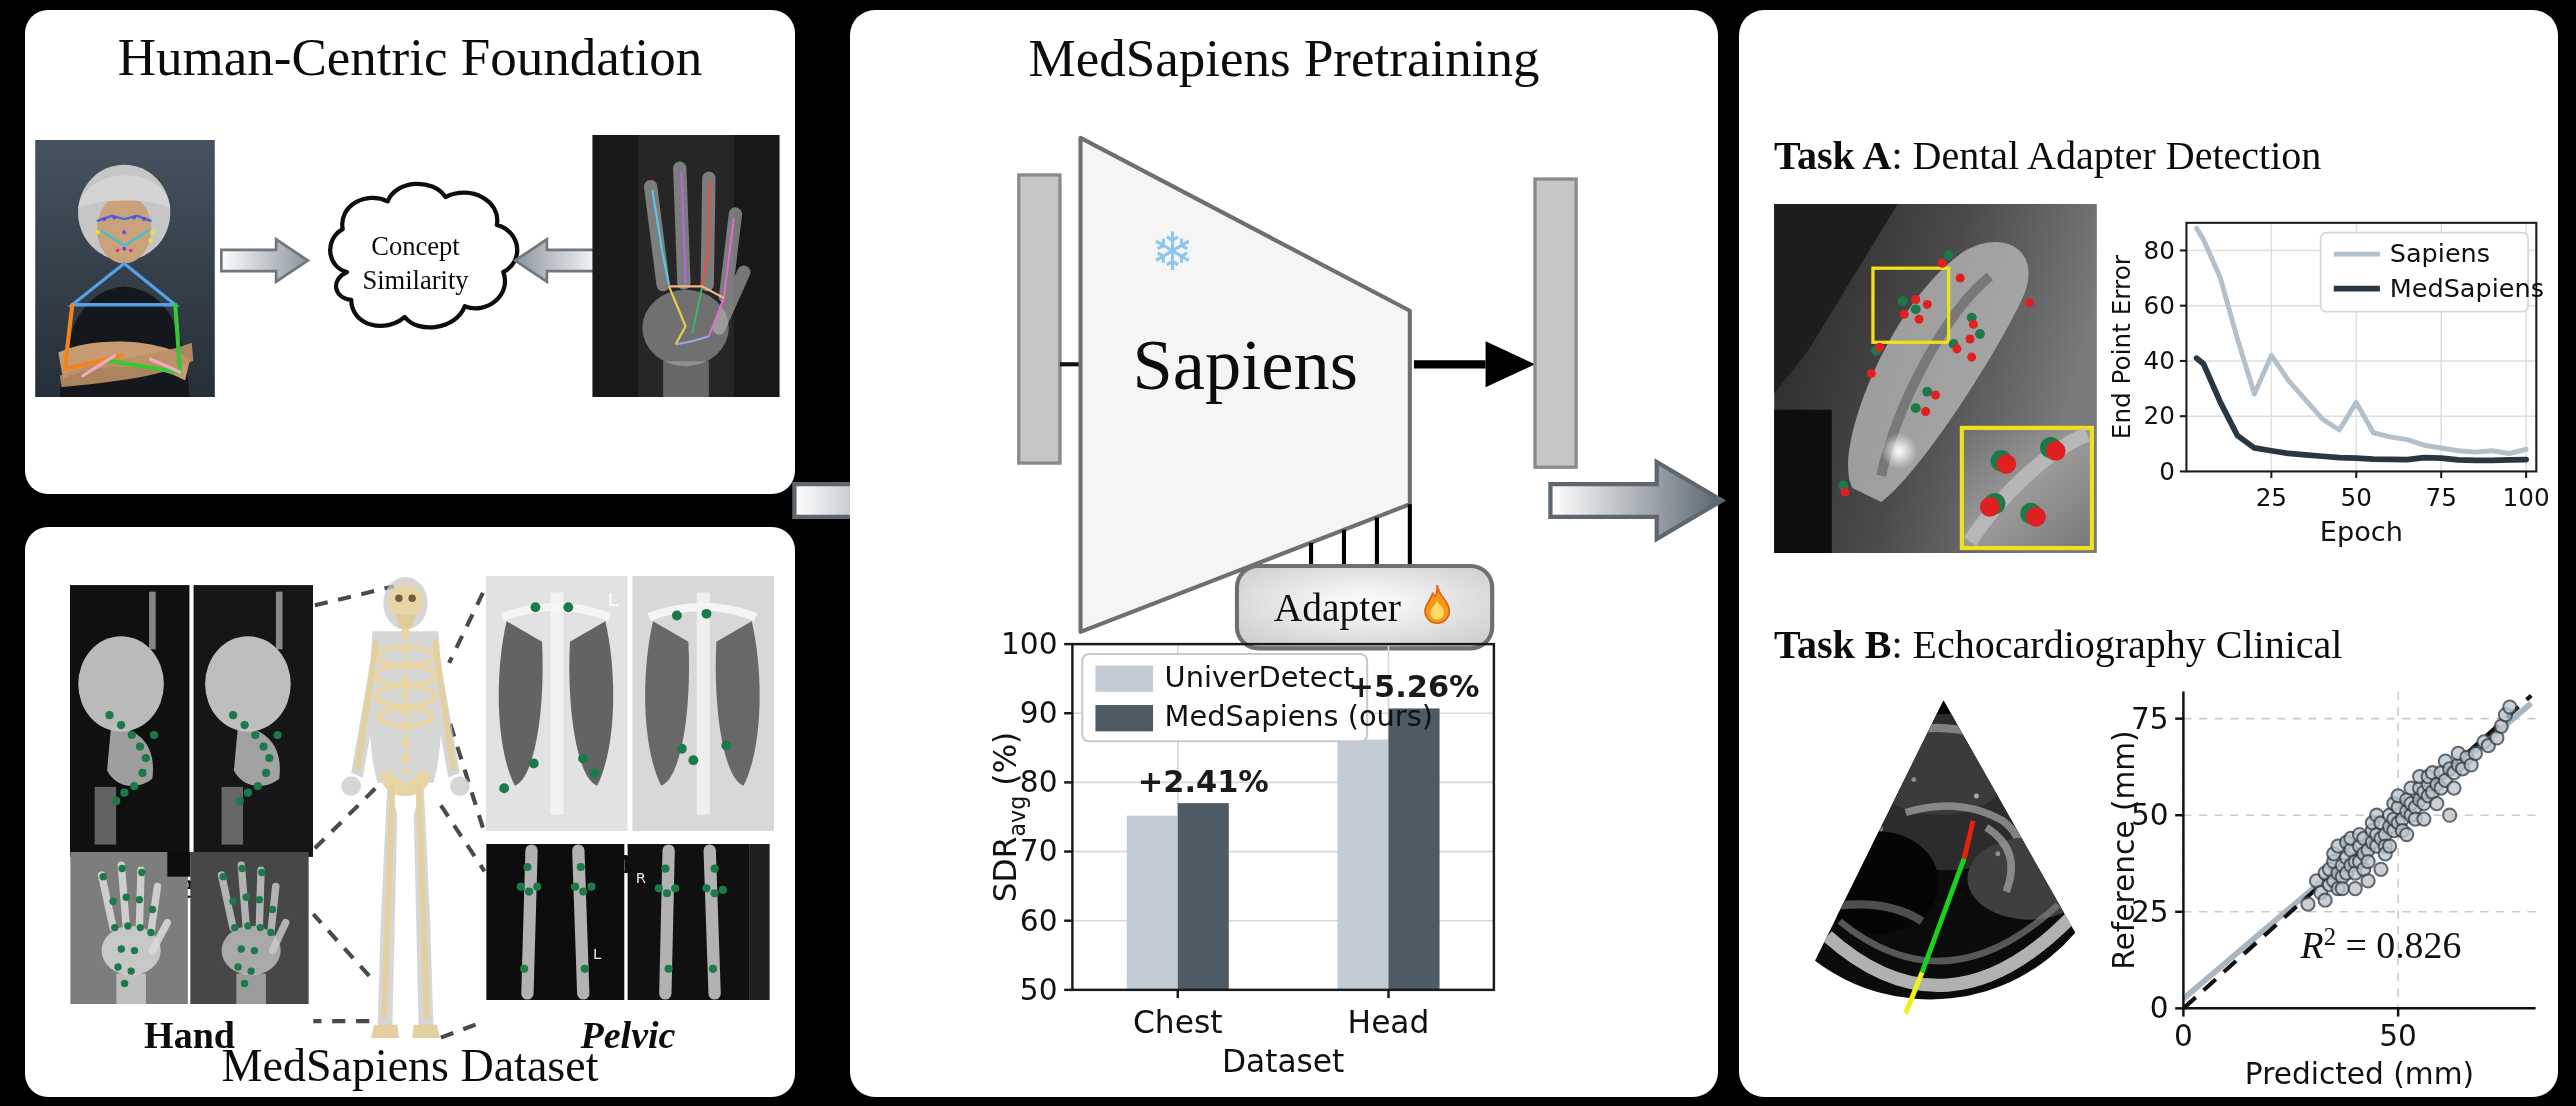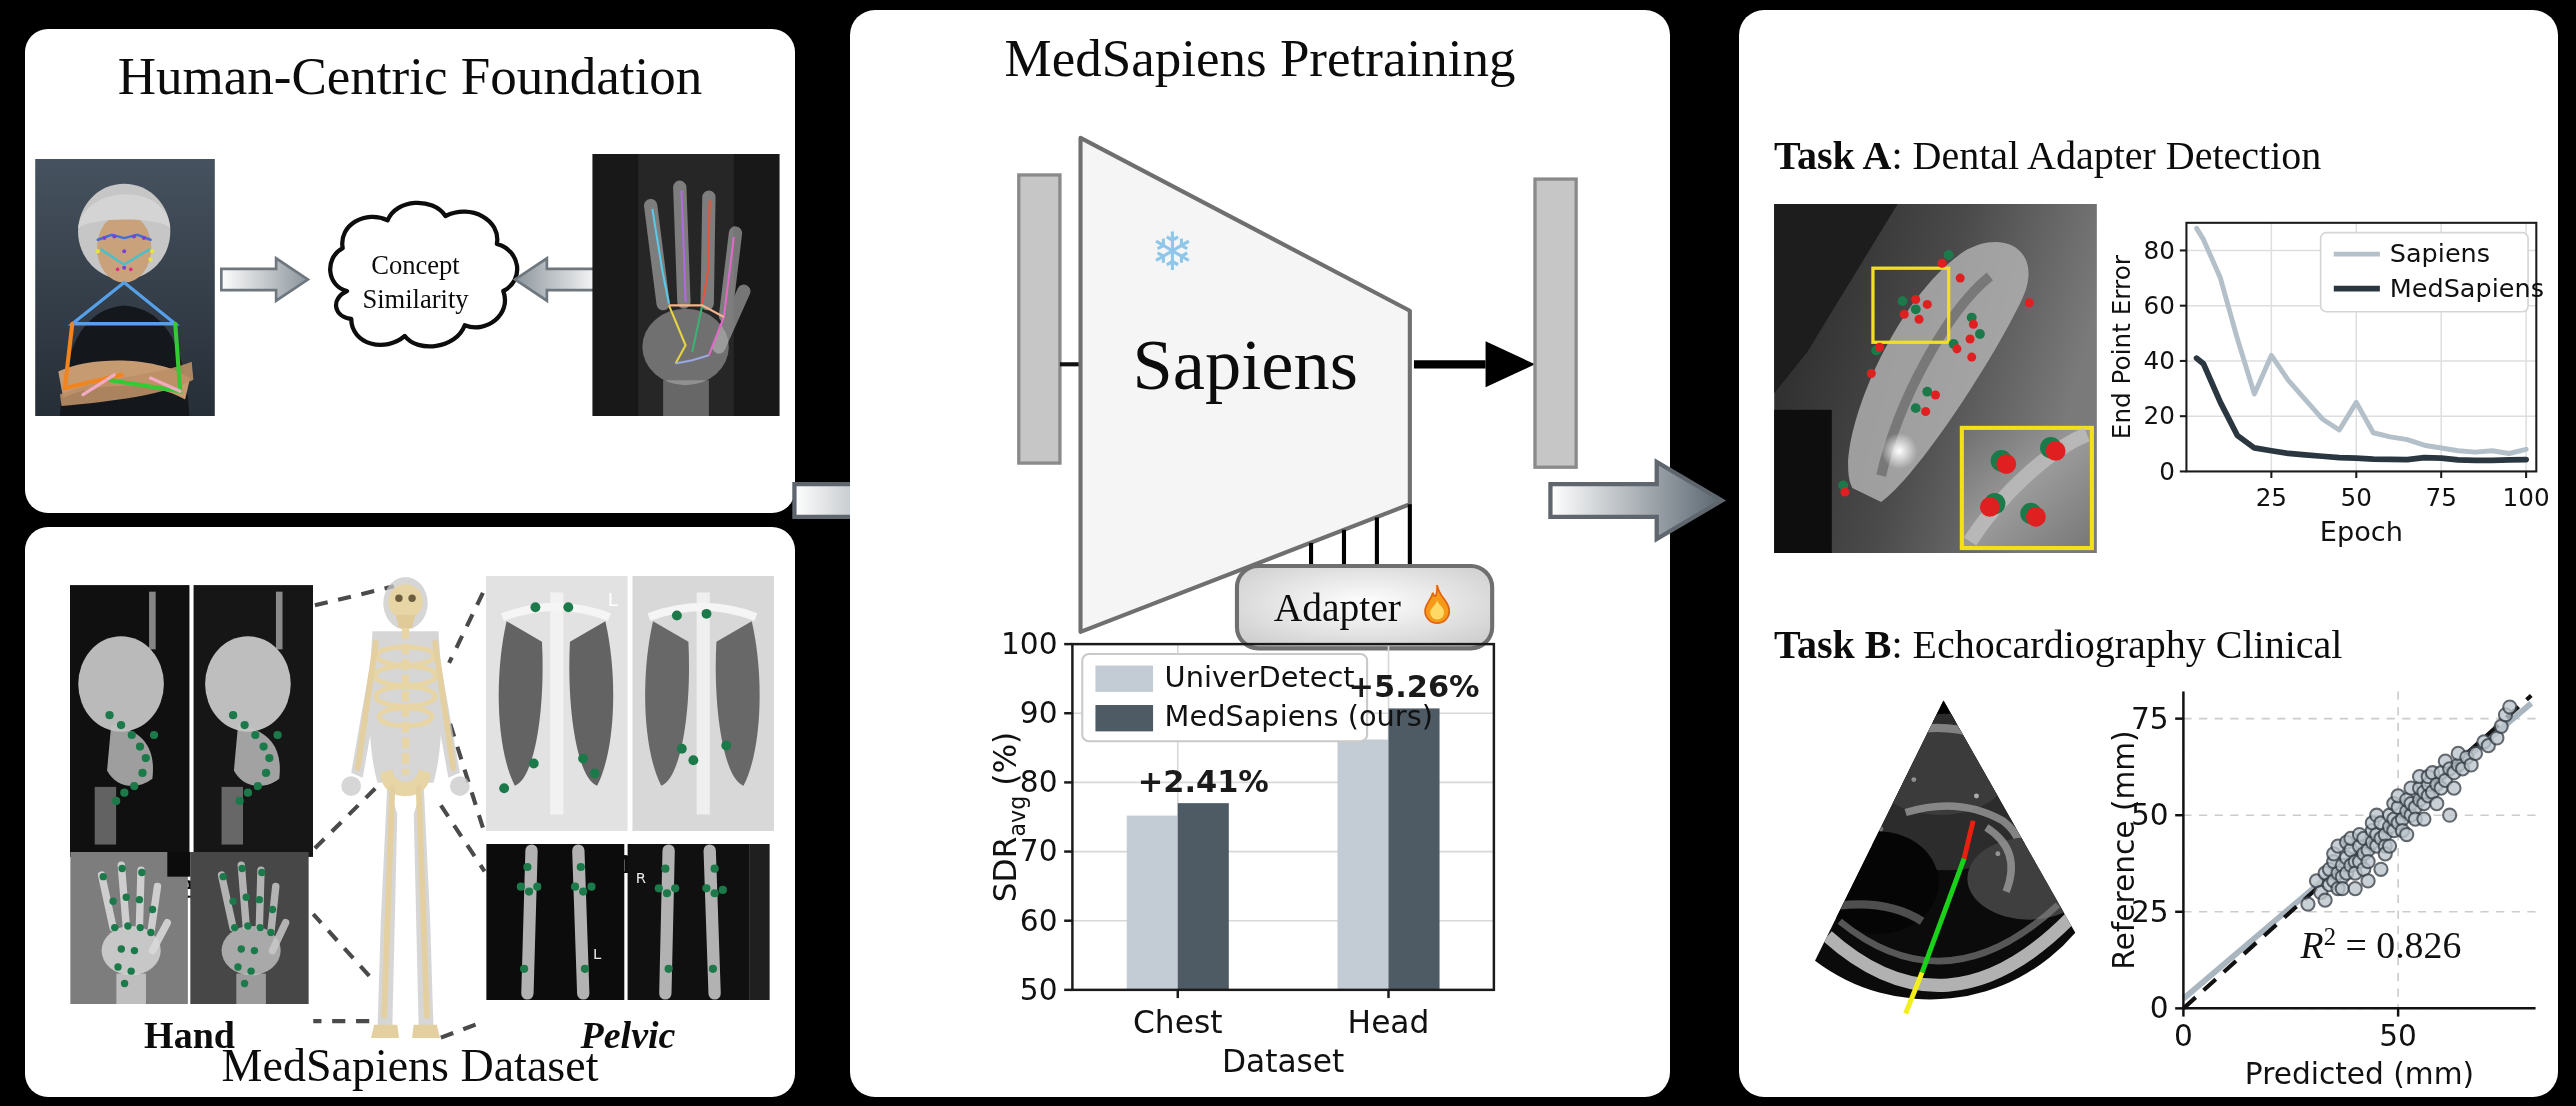--- a/index.html
+++ b/index.html
@@ -14,21 +14,21 @@
   svg{position:absolute;overflow:visible;}
   svg text{font-family:"DejaVu Sans", sans-serif;}
   text.serif, .serif text{font-family:"Liberation Serif", serif;}
   .imgbox{position:absolute;}
 </style>
 </head>
 <body>
 
 <div class="canvas">
 
-  <div class="panel" style="left:25px;top:10px;width:770px;height:484px;border-radius:23px;margin-top:19px;">
+  <div class="panel" style="left:25px;top:10px;width:770px;height:484px;border-radius:23px;">
     <div class="ptitle" style="top:16.5px;">Human-Centric Foundation</div>
 
     <svg class="imgbox" style="left:10px;top:130px;" width="180" height="257" viewBox="0 0 218 312">
       <defs>
         <linearGradient id="bgPerson" x1="0" y1="0" x2="0" y2="1">
           <stop offset="0" stop-color="#46525f"></stop>
             <stop offset="1" stop-color="#262e37"></stop>
         </linearGradient>
       </defs>
       <rect width="218" height="312" fill="url(#bgPerson)"></rect>
@@ -343,21 +343,21 @@
   <svg style="left:791px;top:453px;" width="180" height="95" viewBox="0 0 210 110">
     <defs>
         <linearGradient id="bigArr1" x1="0" y1="0" x2="1" y2="0">
       <stop offset="0" stop-color="#ffffff"></stop>
           <stop offset="1" stop-color="#5a6670"></stop>
         </linearGradient>
       </defs>
     <polygon points="4,36 128,36 128,10 204,55 128,100 128,74 4,74" fill="url(#bigArr1)" stroke="#5f666d" stroke-width="5"></polygon>
   </svg>
 
-  <div class="panel" style="left:850px;top:10px;width:820px;height:1087px;">
+  <div class="panel" style="left:850px;top:10px;width:820px;height:1087px;padding-left:48px;">
     <div class="ptitle" style="top:18px;">MedSapiens Pretraining</div>
 
     <svg style="left:0;top:107px;" width="820" height="544" viewBox="0 0 996 660">
       <defs>
         <radialGradient id="adGrad" cx="0.5" cy="0.45" r="0.8">
           <stop offset="0" stop-color="#ffffff"></stop>
             <stop offset="1" stop-color="#c3c3c3"></stop>
         </radialGradient>
       </defs>
       <rect x="205" y="70" width="50" height="350" fill="#c6c6c6" stroke="#8a8a8a" stroke-width="4"></rect>

